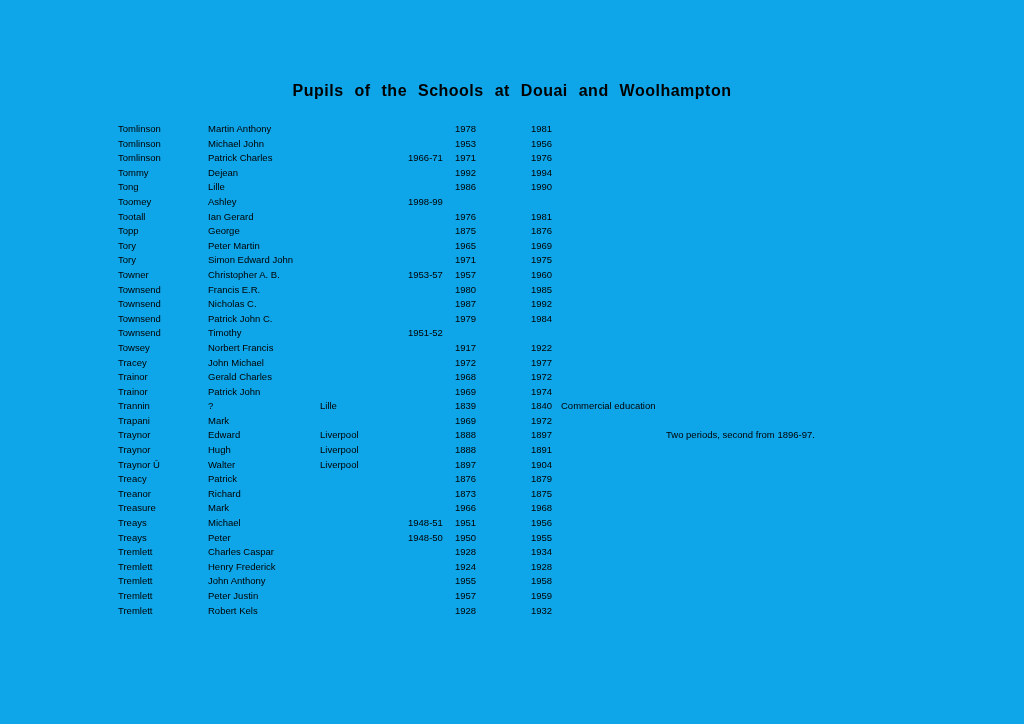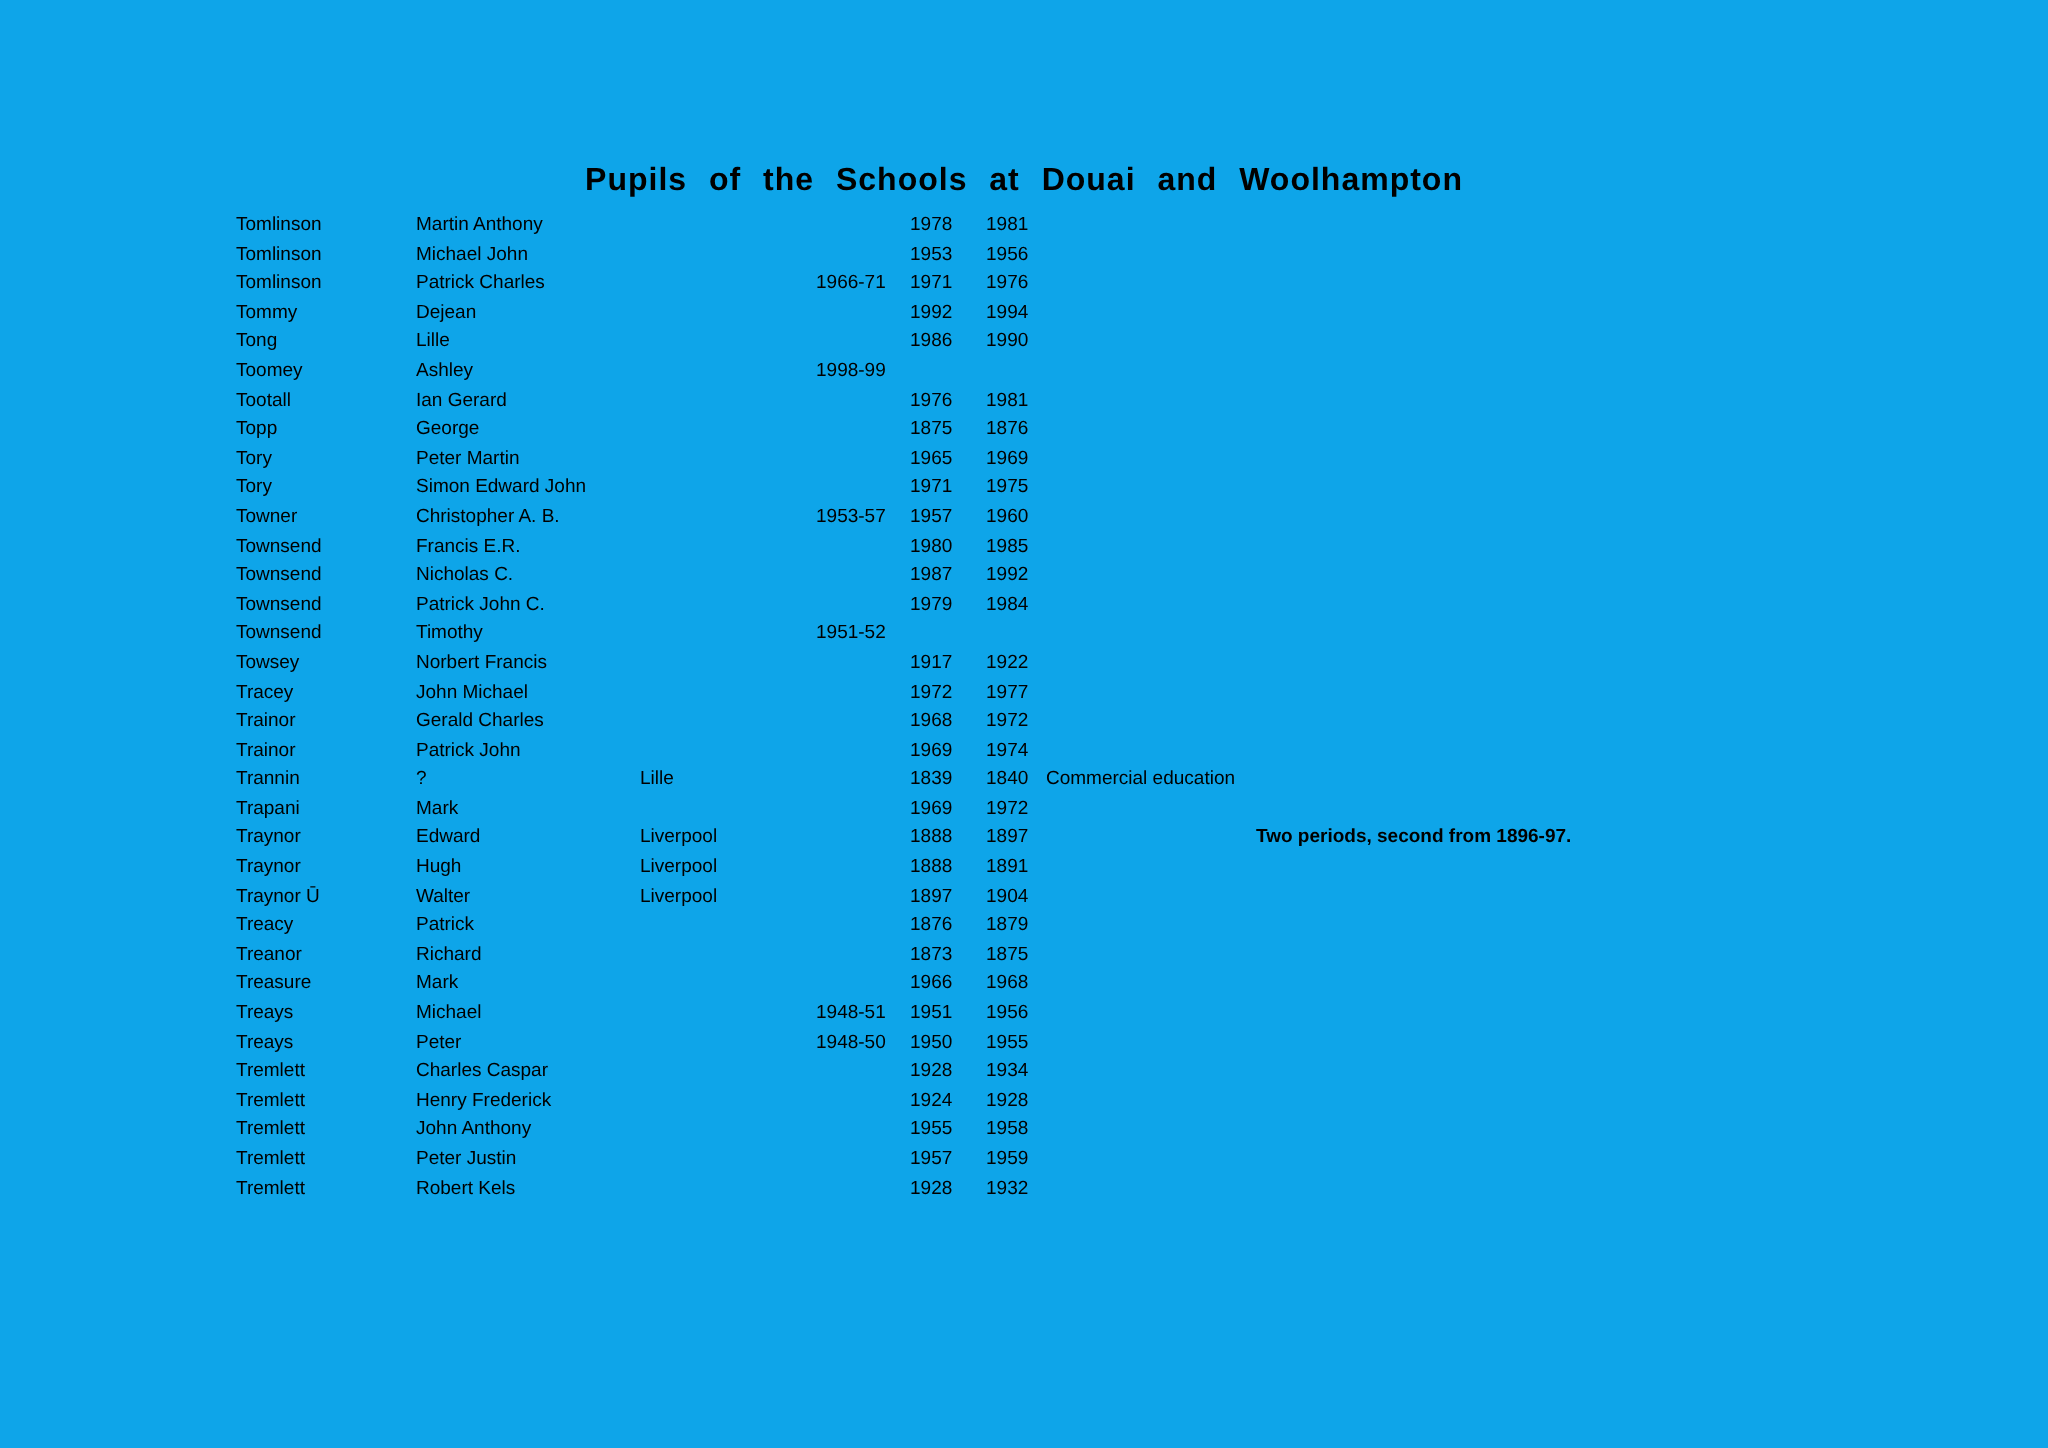--- a/index.html
+++ b/index.html
@@ -20,39 +20,39 @@
     margin: 0;
     text-align: center;
     font-size: 16px;
     font-weight: bold;
     letter-spacing: 0.5px;
     word-spacing: 6px;
   }
   .table {
     position: absolute;
     left: 118px;
-    top: 106px;
+    top: 122px;
     width: 906px;
   }
   .row {
     display: flex;
     height: 14.6px;
     line-height: 14.6px;
     font-size: 9.5px;
     white-space: nowrap;
   }
   .cell { flex: none; overflow: visible; }
   .c-surname   { width: 90px; }
   .c-forename  { width: 87px; }
   .c-place     { width: 88px; margin-left: 25px; }
   .c-period    { width: 47px; }
   .c-year_from { width: 38px; }
-  .c-year_to   { width: 30px; }
+  .c-year_to   { width: 30px; margin-left: 38px; }
   .c-note      { width: 105px; }
-  .c-note2     { width: 320px; font-weight: bold; }
+  .c-note2     { width: 320px; }
 </style>
 </head>
 <body>
 
 <div class="page">
   <h1 class="title">Pupils of the Schools at Douai and Woolhampton</h1>
   <div class="table" id="rows-container">
       <div class="row">
         <span class="cell c-surname">Tomlinson</span>
         <span class="cell c-forename">Martin Anthony</span>

